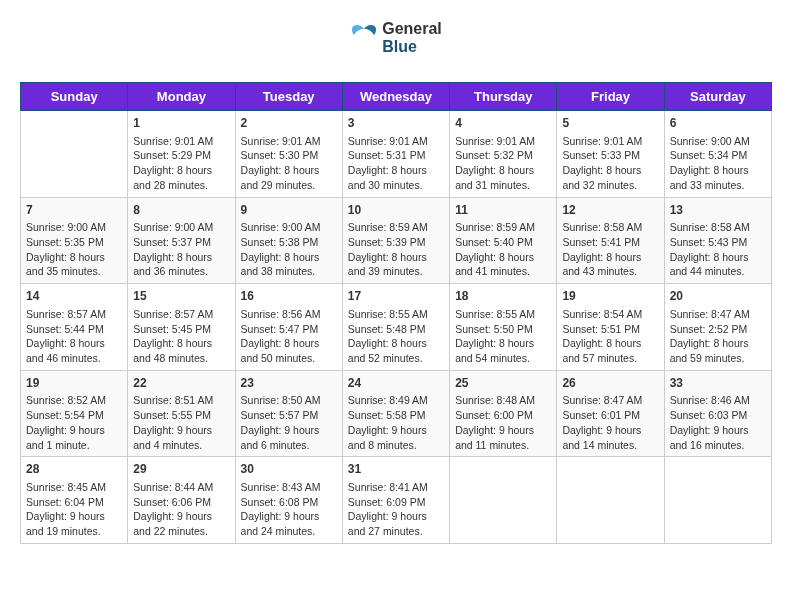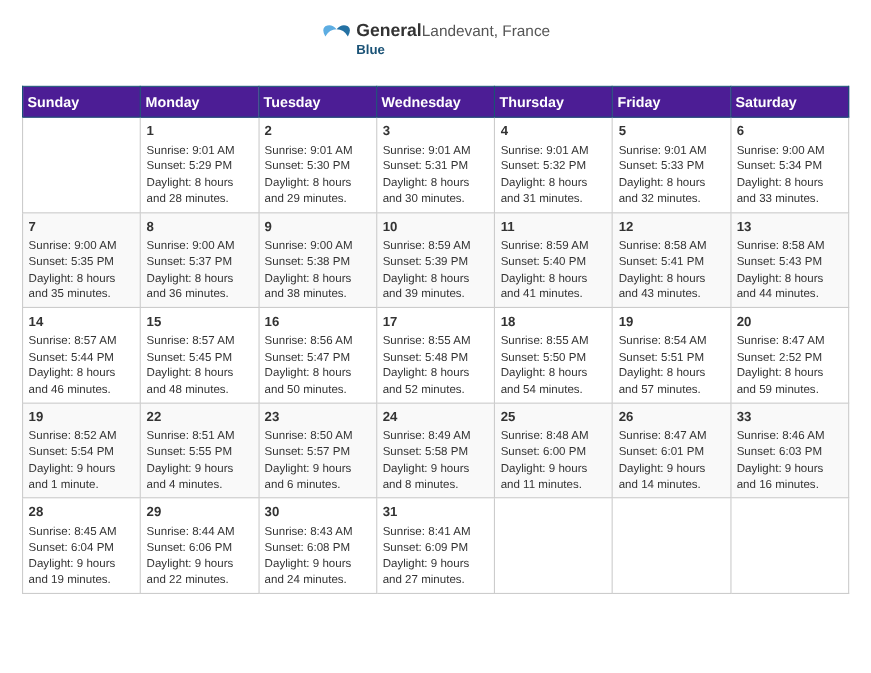--- a/index.html
+++ b/index.html
@@ -35,26 +35,26 @@
     }
     .location {
       font-size: 14px;
       color: #555;
     }
     table {
       width: 100%;
       border-collapse: collapse;
     }
     th {
-      background-color: #4c1d95;
+      background-color: #6d28d9;
       color: #fff;
       font-size: 13px;
       font-weight: bold;
       padding: 6px 4px;
-      text-align: left;
+      text-align: center;
       border: 1px solid #1a5276;
     }
     td {
       border: 1px solid #ccc;
       vertical-align: top;
       padding: 4px 5px;
       width: calc(100% / 7);
       min-height: 80px;
       font-size: 10.5px;
       color: #333;
@@ -77,25 +77,24 @@
 <body>
 
 <div class="header">
   <div class="logo">
     <svg class="logo-icon" viewBox="0 0 30 30" xmlns="http://www.w3.org/2000/svg">
       <path d="M15 5 Q22 5 26 12 Q30 5 26 2 Q20 -1 15 5Z" fill="#2471a3"></path>
       <path d="M15 5 Q8 5 4 12 Q0 5 4 2 Q10 -1 15 5Z" fill="#5dade2"></path>
     </svg>
     <div>
       <div style="font-size:16px;font-weight:bold;color:#333;">General</div>
-      <div style="font-size:12px;font-weight:bold;color:#1a5276;">Blue</div>
+      <div style="font-size:16px;font-weight:bold;color:#1a5276;">Blue</div>
     </div>
   </div>
   <div class="title-block">
-    <div class="location">Landevant, France</div>
   </div>
 </div>
 
 <table>
   <thead>
     <tr>
       <th>Sunday</th>
       <th>Monday</th>
       <th>Tuesday</th>
       <th>Wednesday</th>

